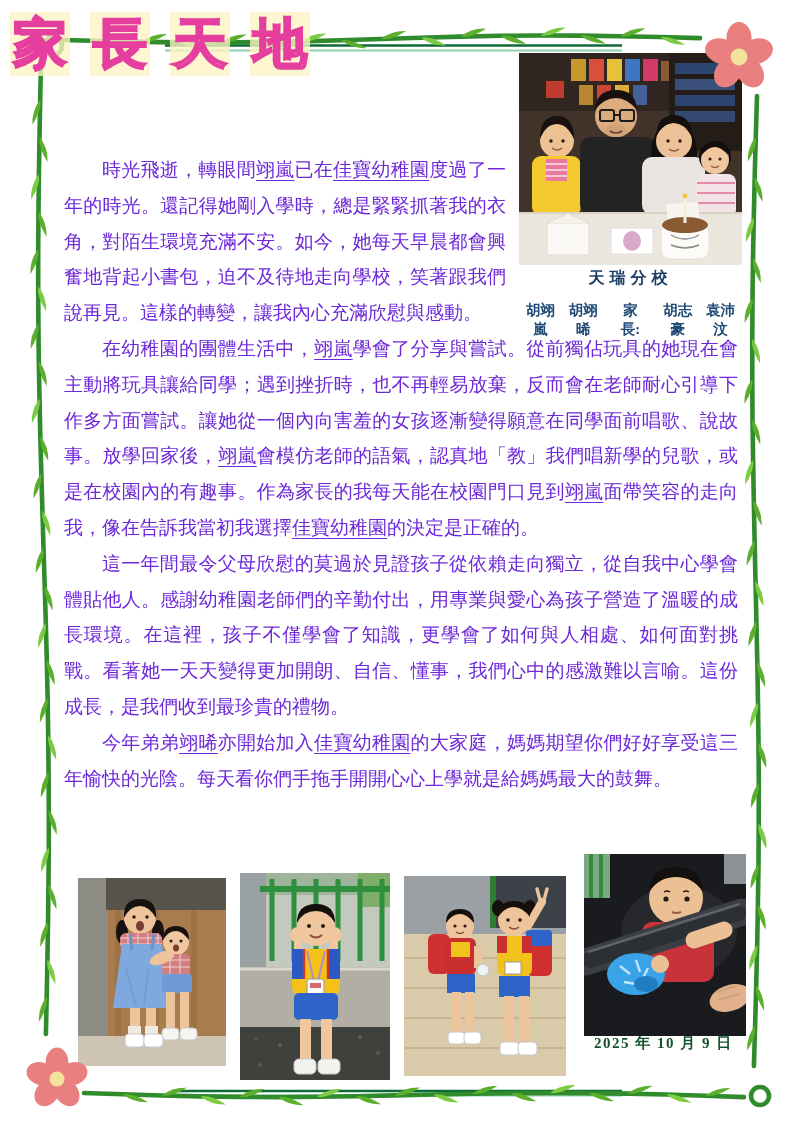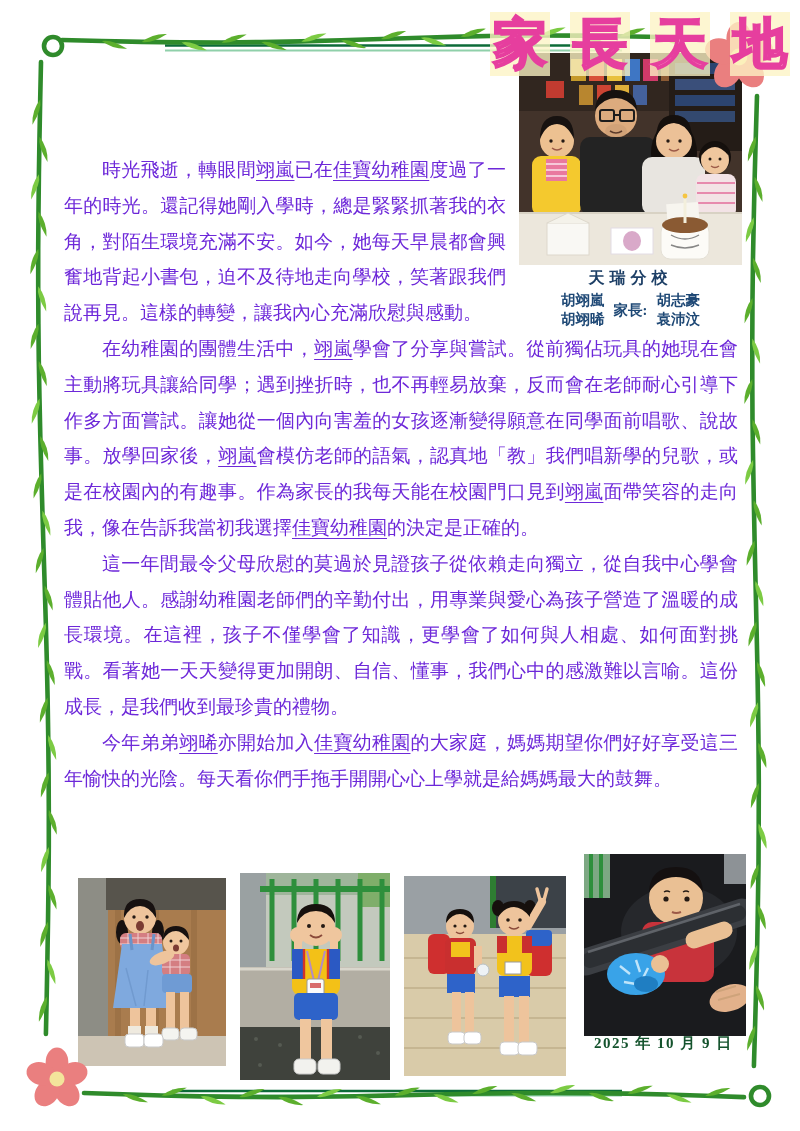--- a/index.html
+++ b/index.html
@@ -1,39 +1,39 @@
 <!DOCTYPE html>
 <html><head>
 <meta charset="utf-8">
 <style>
   *{margin:0;padding:0;box-sizing:border-box}
   html,body{width:800px;height:1131px}
   body{position:relative;background:#ffffff;font-family:"Liberation Serif","DejaVu Serif",serif;overflow:hidden}
   .page{position:absolute;inset:0}
   #vine-svg{position:absolute;left:0;top:0;width:800px;height:1131px;z-index:4;pointer-events:none}
   
-  .title{position:absolute;top:12px;left:0;width:800px;text-align:right;z-index:5;
+  .title{position:absolute;top:12px;left:0;width:800px;text-align:left;z-index:5;
          font-weight:bold;font-size:54px;line-height:64px;color:#ff9ecb;
          -webkit-text-stroke:2.2px #e63e9e;}
   .tchar{display:inline-block;margin:0 10px;padding:0 3px;background:rgba(252,243,196,.78)}
   
   .article{position:absolute;left:64px;top:152px;width:674px;z-index:2;
            font-size:19px;line-height:35.8px;color:#6d28d9;text-align:justify}
   .article p{text-indent:2em}
   .u{text-decoration:underline;text-underline-offset:4px;text-decoration-thickness:1px}
   .float-spacer{float:right;width:232px;height:172px}
   
   .photo-card{position:absolute;z-index:3}
   .photo-card svg{display:block;width:100%;height:100%}
   .family{left:519px;top:53px;width:223px}
   .family .photo-img{width:223px;height:212px}
   .caption{margin-top:3px;text-align:center;color:#1e4875;font-weight:bold}
-  .caption .school{font-size:16px;letter-spacing:5px;margin-bottom:2px;color:#1d3f66}
+  .caption .school{font-size:16px;letter-spacing:5px;margin-bottom:12px;color:#1d3f66}
   .names{display:flex;justify-content:center;align-items:center;gap:9px;font-size:14.5px;line-height:19px}
-  .col{display:flex;flex-direction:column}
+  .col{display:flex;flex-direction:row}
   .p1{left:78px;top:878px;width:148px;height:188px}
   .p2{left:240px;top:873px;width:150px;height:207px}
   .p3{left:404px;top:876px;width:162px;height:200px}
   .p4{left:584px;top:854px;width:162px;height:182px}
   .date{position:absolute;left:594px;top:1034px;z-index:3;font-size:15px;letter-spacing:1.5px;color:#14532d;font-weight:bold}
 </style>
 </head>
 <body>
 
 <div class="page">

